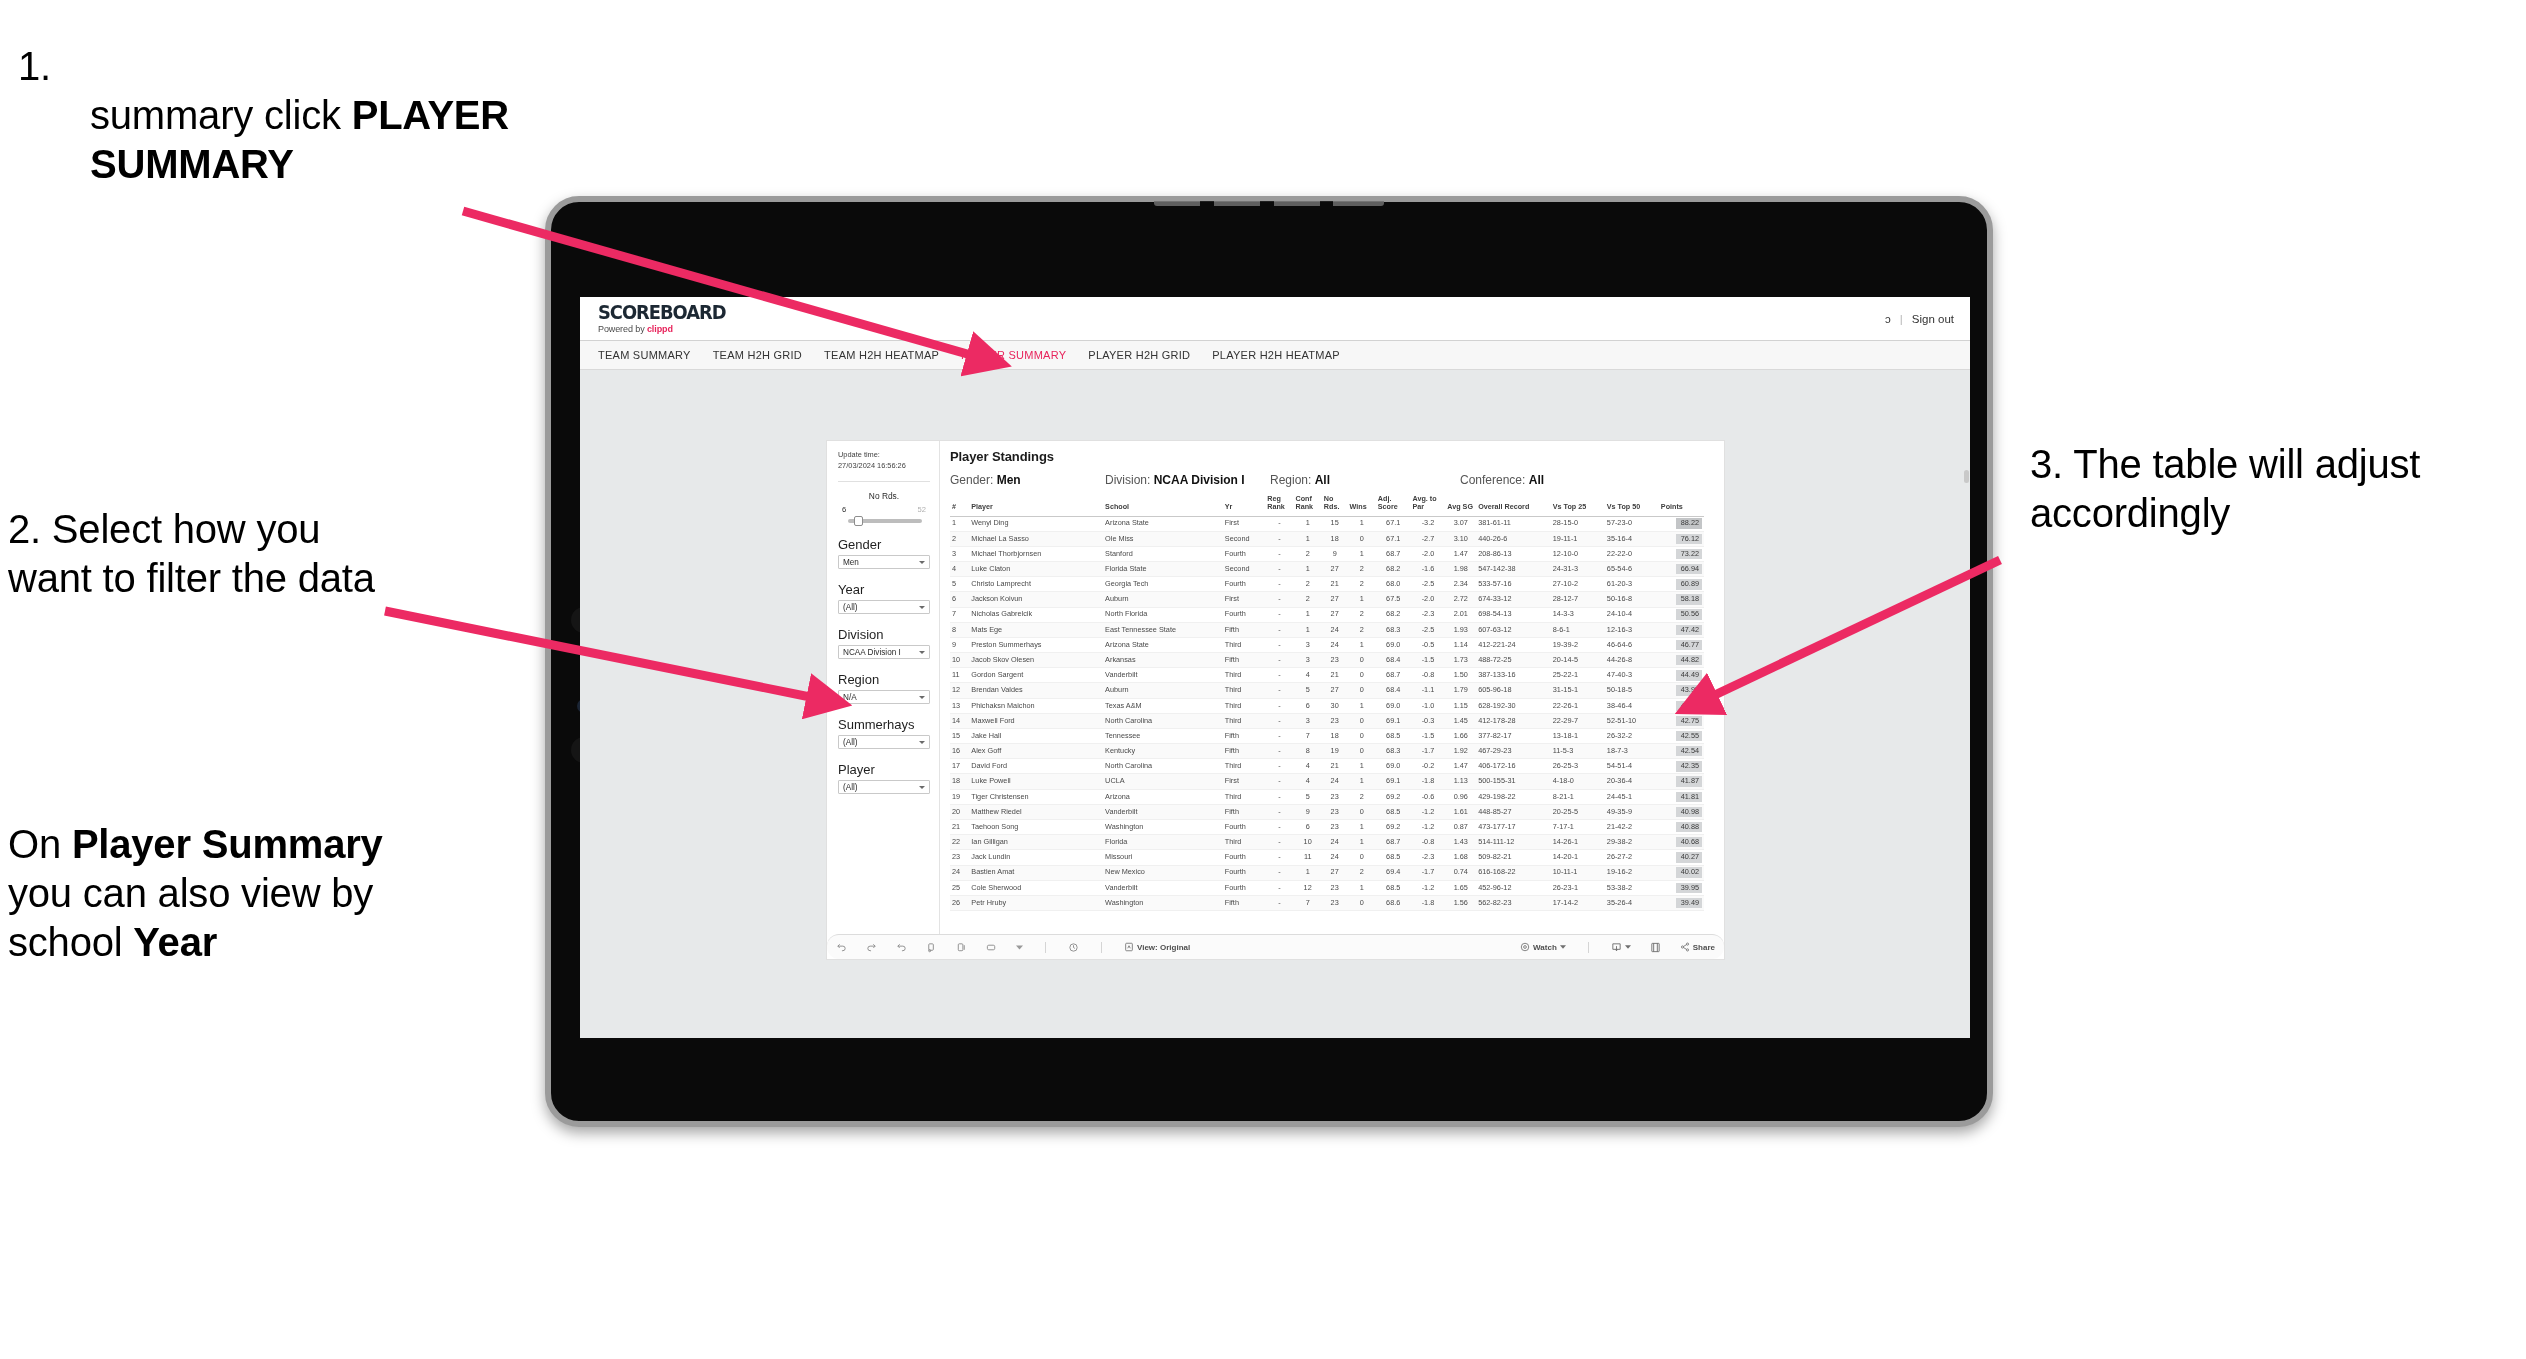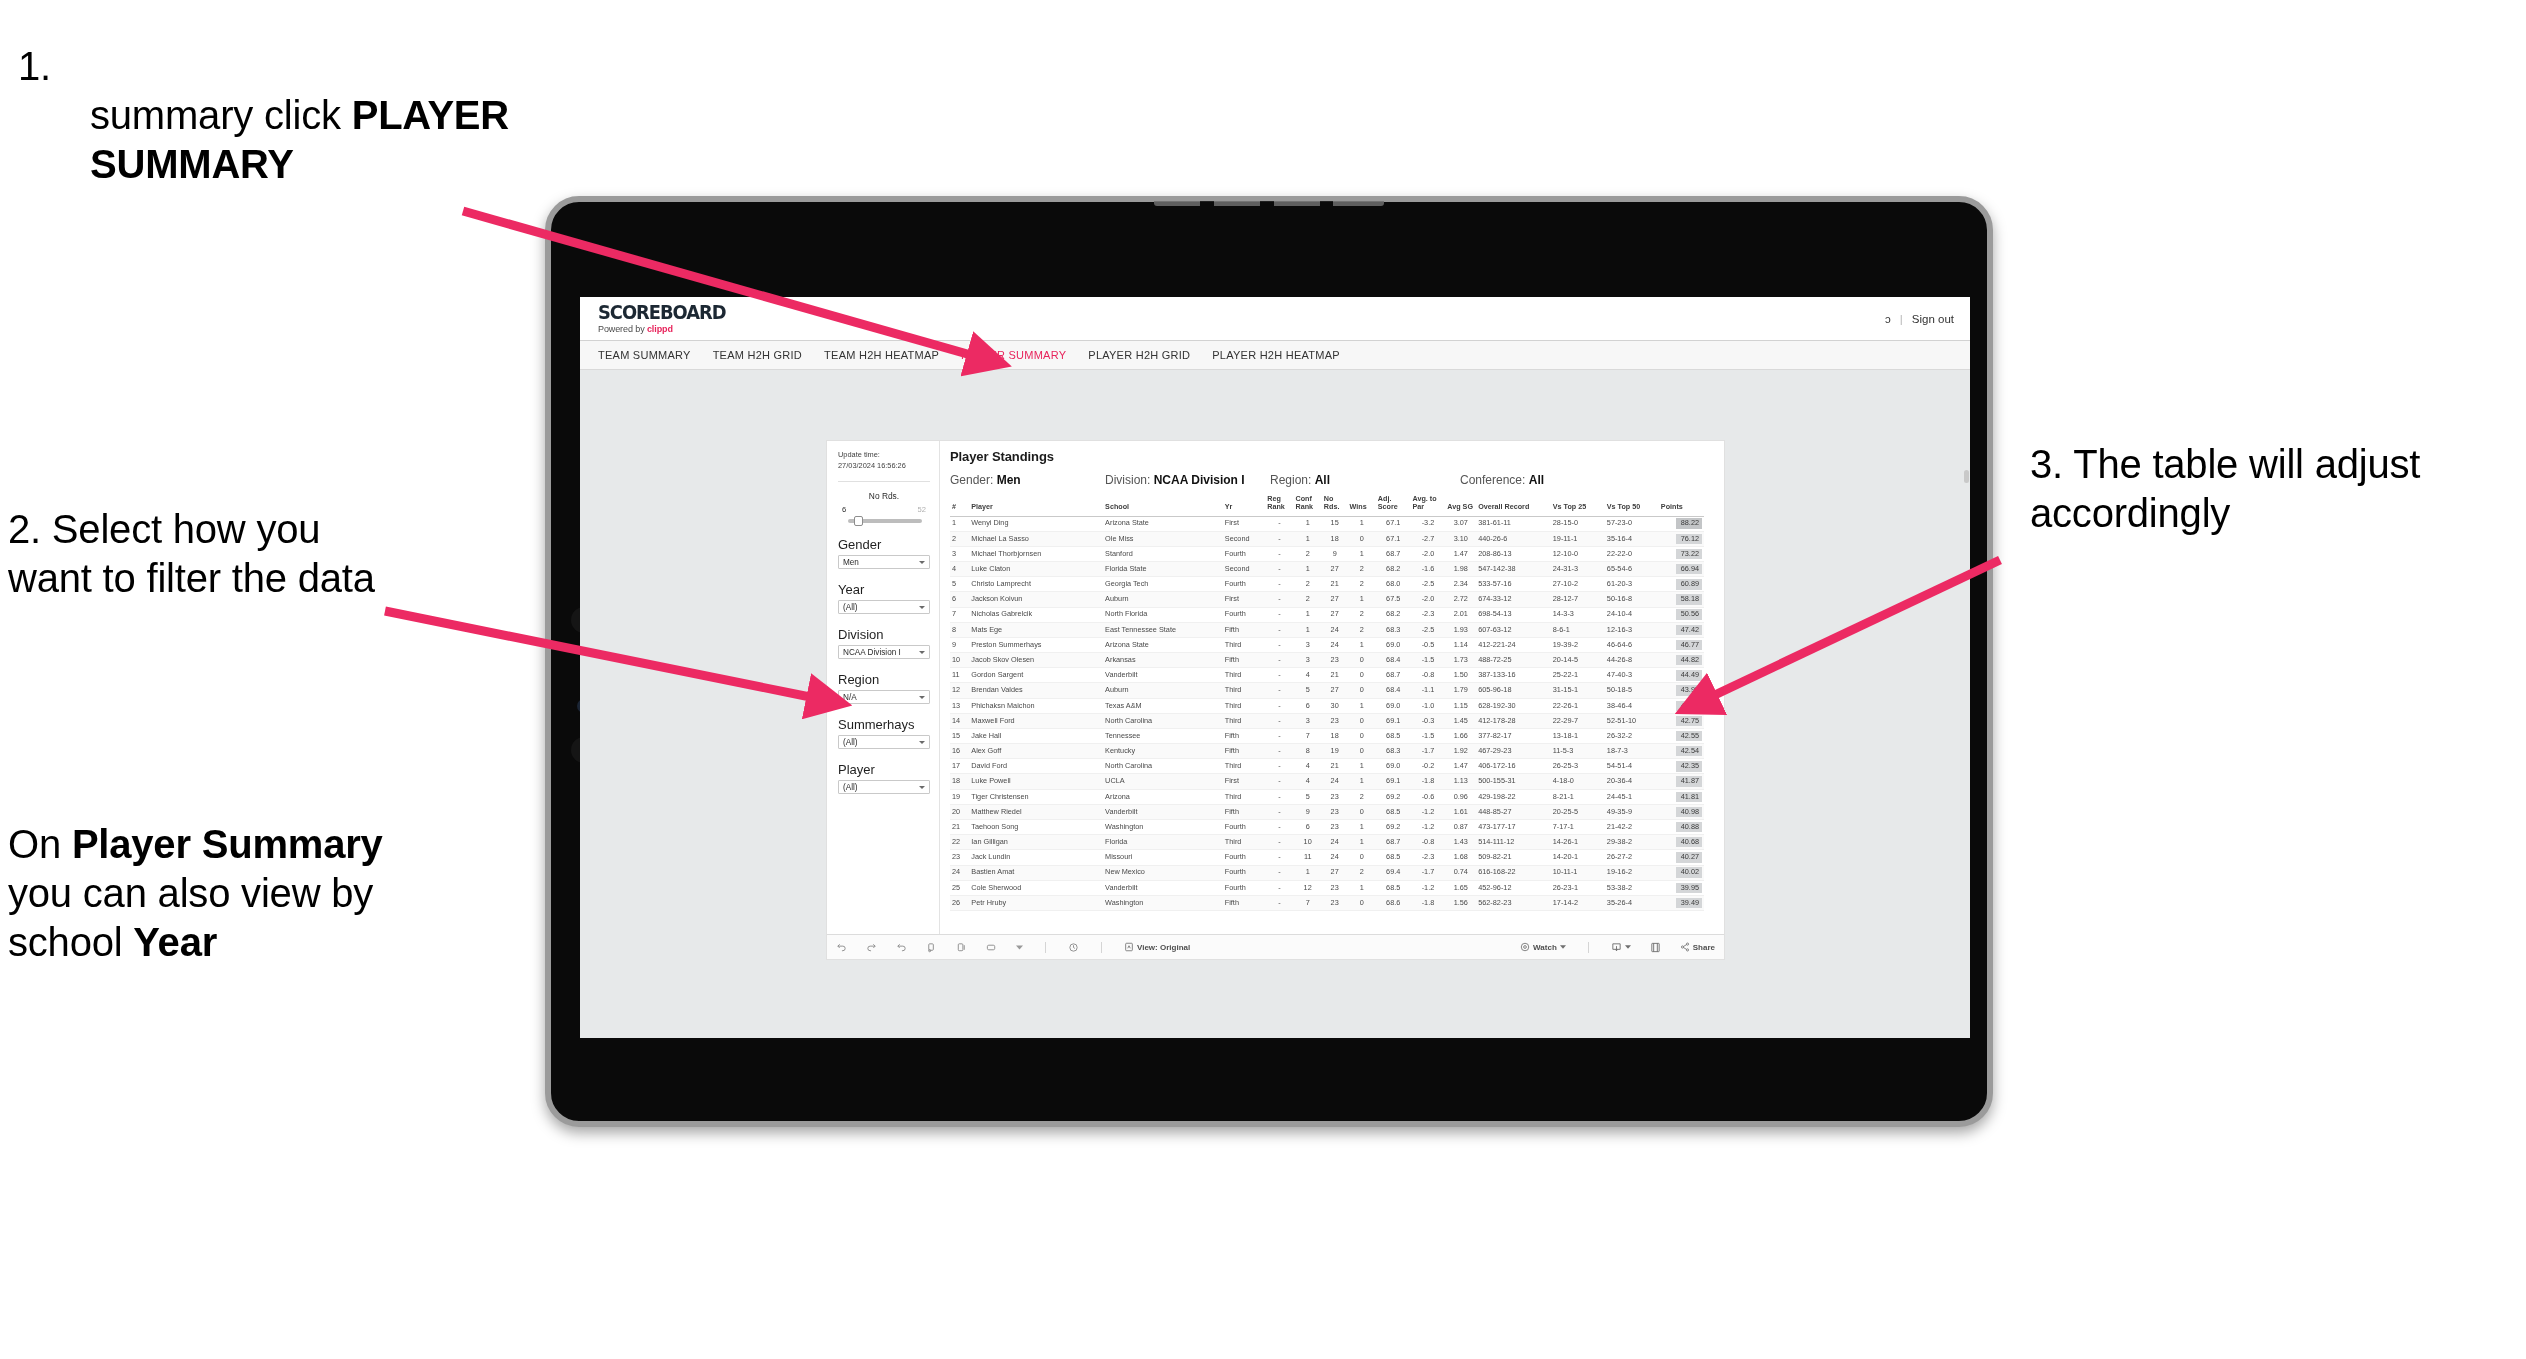--- a/index.html
+++ b/index.html
@@ -169,21 +169,21 @@
   .cw-num   { width: 15px; } .cw-player{ width: 104px;} .cw-school{ width: 93px; }
   .cw-yr    { width: 33px; } .cw-reg   { width: 22px; } .cw-conf  { width: 22px; }
   .cw-nords { width: 20px; } .cw-wins  { width: 22px; } .cw-adj   { width: 27px; }
   .cw-avgp  { width: 27px; } .cw-sg    { width: 24px; } .cw-ovr   { width: 58px; }
   .cw-t25   { width: 42px; } .cw-t50   { width: 42px; } .cw-pts   { width: 35px; }
 
   
   .toolbar {
     height: 24px; flex: 0 0 24px; border-top: 1px solid #dcdcdc; background: #fbfbfb;
     display: flex; align-items: center; padding: 12px 9px; gap: 19px;
-    font-size: 8px; color: #555;
+    font-size: 8px; color: #555; border-radius: 12px;
   }
   .toolbar .sep { width: 1px; height: 11px; background: #d5d5d5; margin: 0 3px; }
   .toolbar .spacer { flex: 1; }
   .toolbar .tb { display: flex; align-items: center; gap: 3px; color: #4f4f4f; }
   .toolbar svg { display: block; }
 
   .scrollbar {
     position: absolute; right: 1px; top: 100px; width: 5px; height: 13px;
     background: #c9c9c9; border-radius: 3px;
   }

